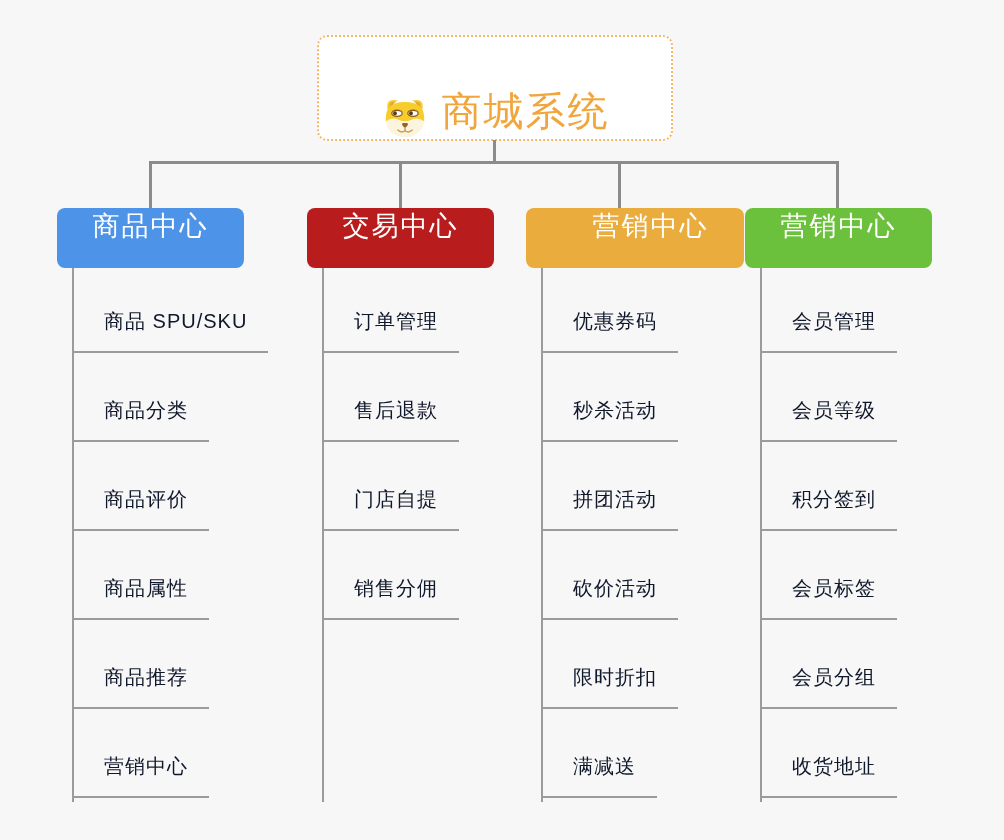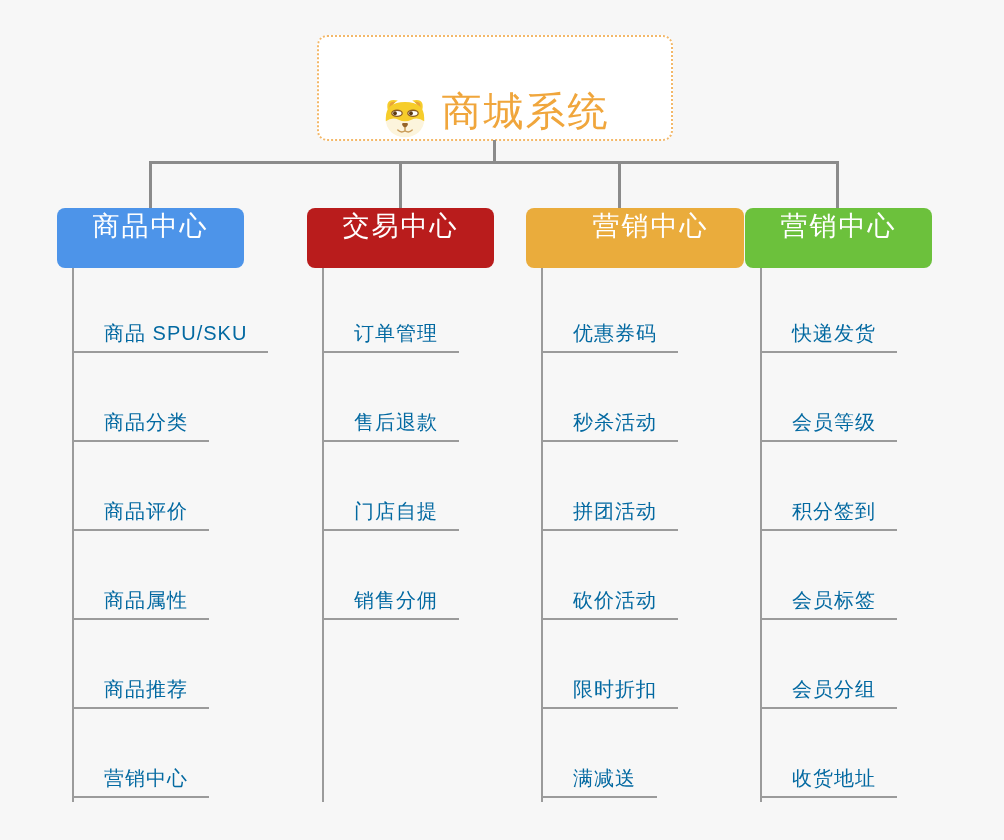--- a/index.html
+++ b/index.html
@@ -50,24 +50,24 @@
   }
   .col-line-0{left:72px;} .col-line-1{left:322px;} .col-line-2{left:541px;} .col-line-3{left:760px;}
   
   .col-items{position:absolute;top:268px;}
   .col-items-0{left:72px;} .col-items-1{left:322px;} .col-items-2{left:541px;} .col-items-3{left:760px;}
   .leaf{
     height:89px;
     display:flex;align-items:flex-end;
     width:fit-content;
     box-sizing:border-box;
-    padding:0 21px 4px 32px;
+    padding:0 21px 16px 32px;
     border-bottom:2px solid #9b9b9b;
     font-size:20px;
-    color:#0369a1;
+    color:#0f172a;
     letter-spacing:1px;
     white-space:nowrap;
   }
   .leaf:first-child{height:85px;}
 </style>
 </head>
 <body>
 
 <div class="canvas">
 
@@ -133,21 +133,21 @@
     <div class="leaf">砍价活动</div>
     <div class="leaf">限时折扣</div>
     <div class="leaf">满减送</div>
   </div>
 
   <div class="branch-box box-3" style="background-color: rgb(108, 193, 60);">
     <span>营销中心</span>
   </div>
   <div class="col-line col-line-3"></div>
   <div class="col-items col-items-3">
-    <div class="leaf">快递发货</div>
+    <div class="leaf">会员管理</div>
     <div class="leaf">会员等级</div>
     <div class="leaf">积分签到</div>
     <div class="leaf">会员标签</div>
     <div class="leaf">会员分组</div>
     <div class="leaf">收货地址</div>
   </div>
 
 </div>
 
 </body></html>

